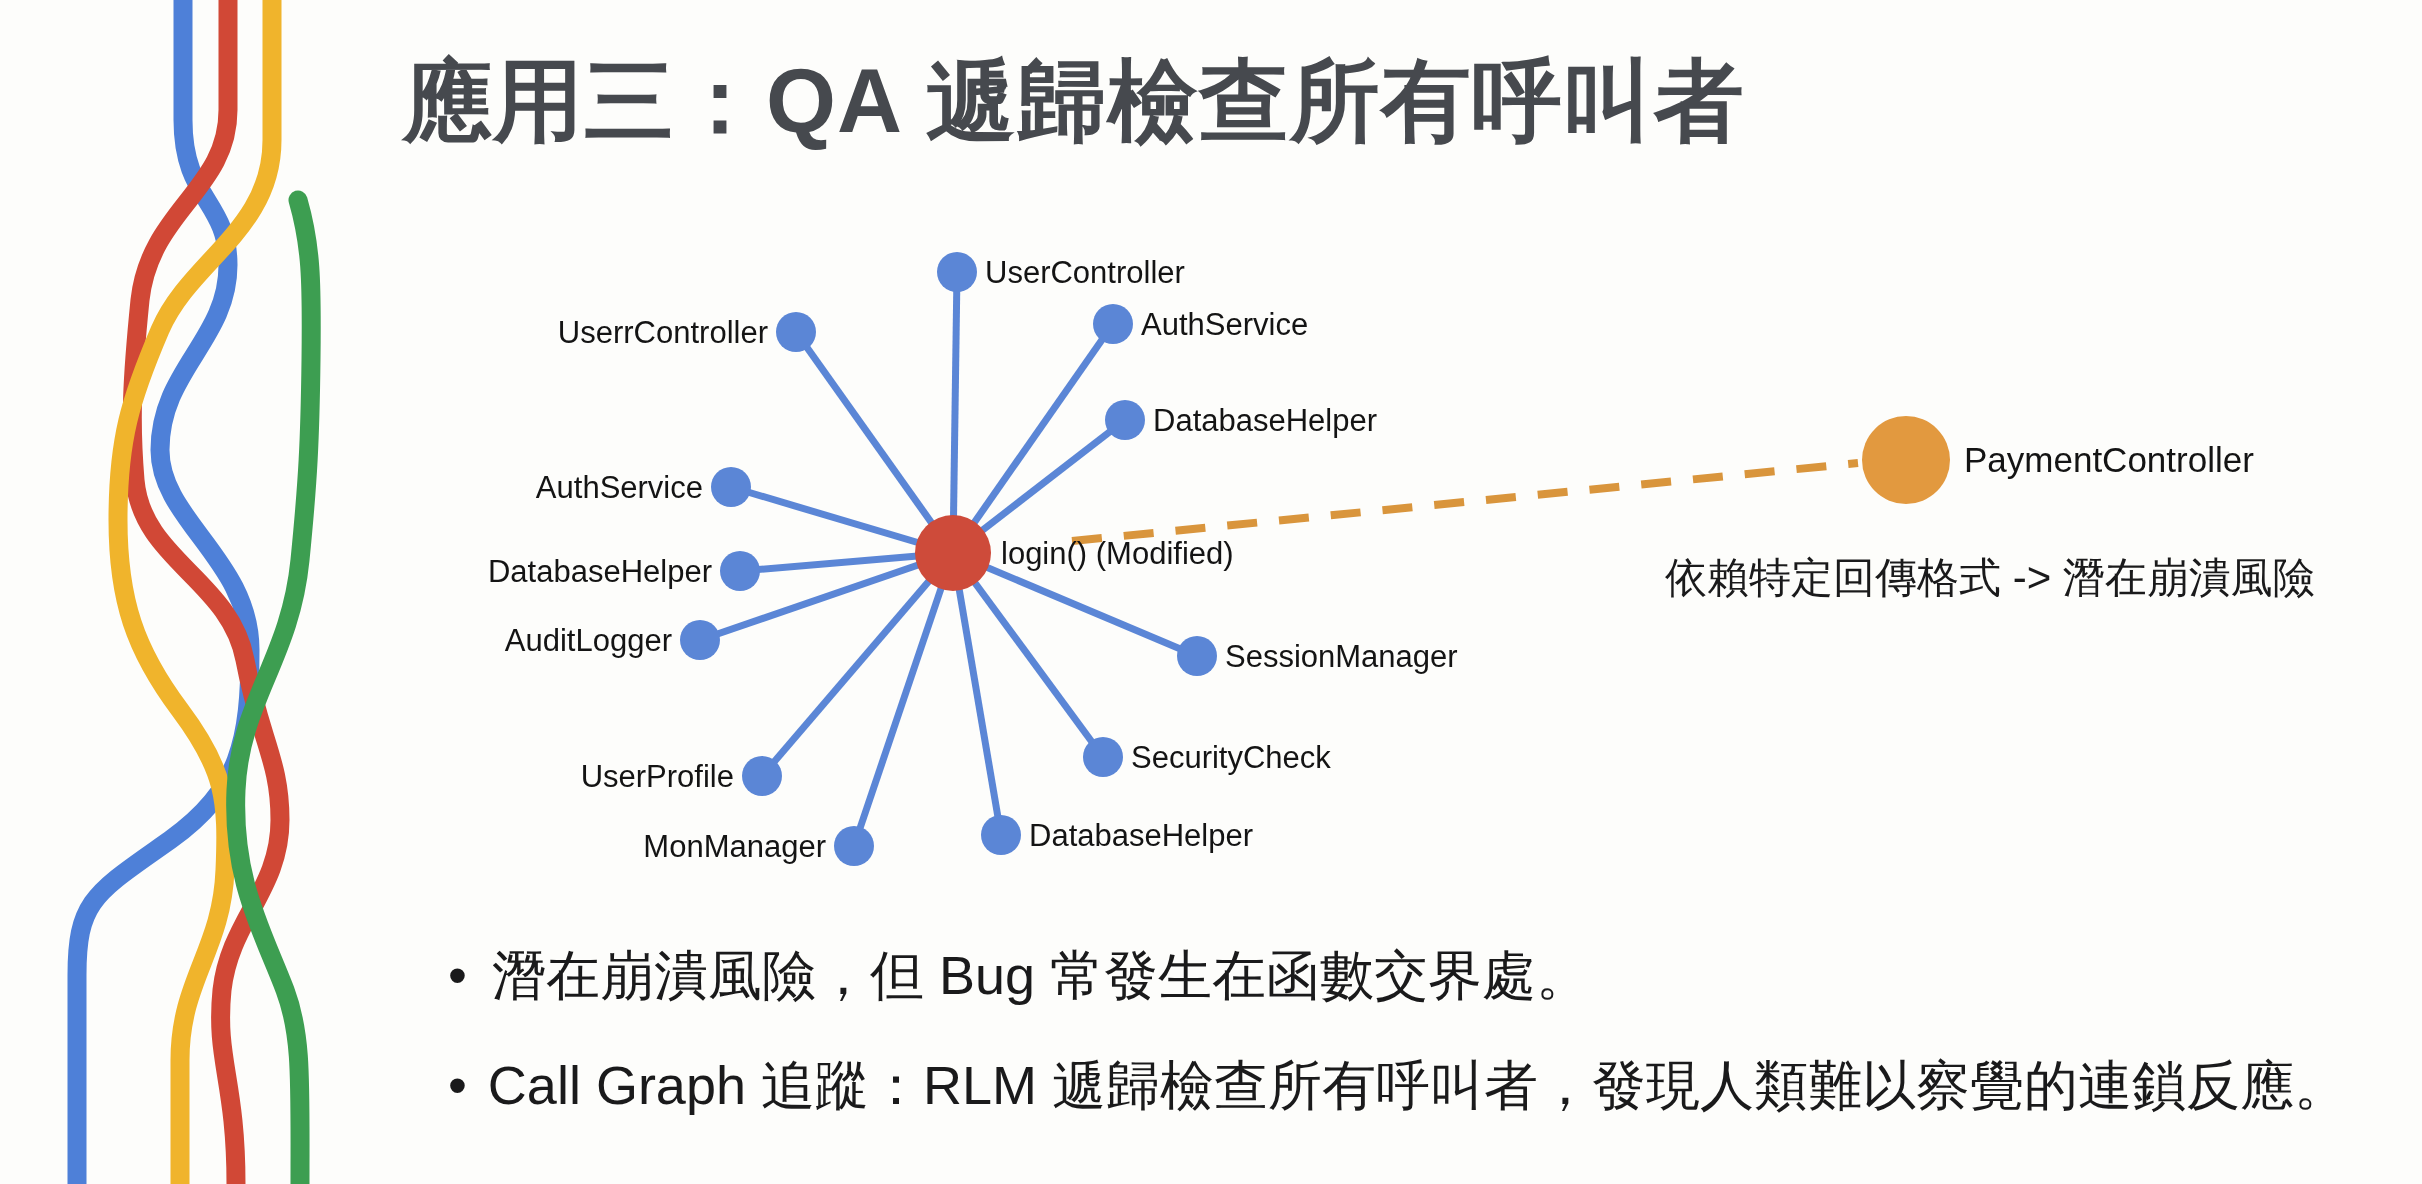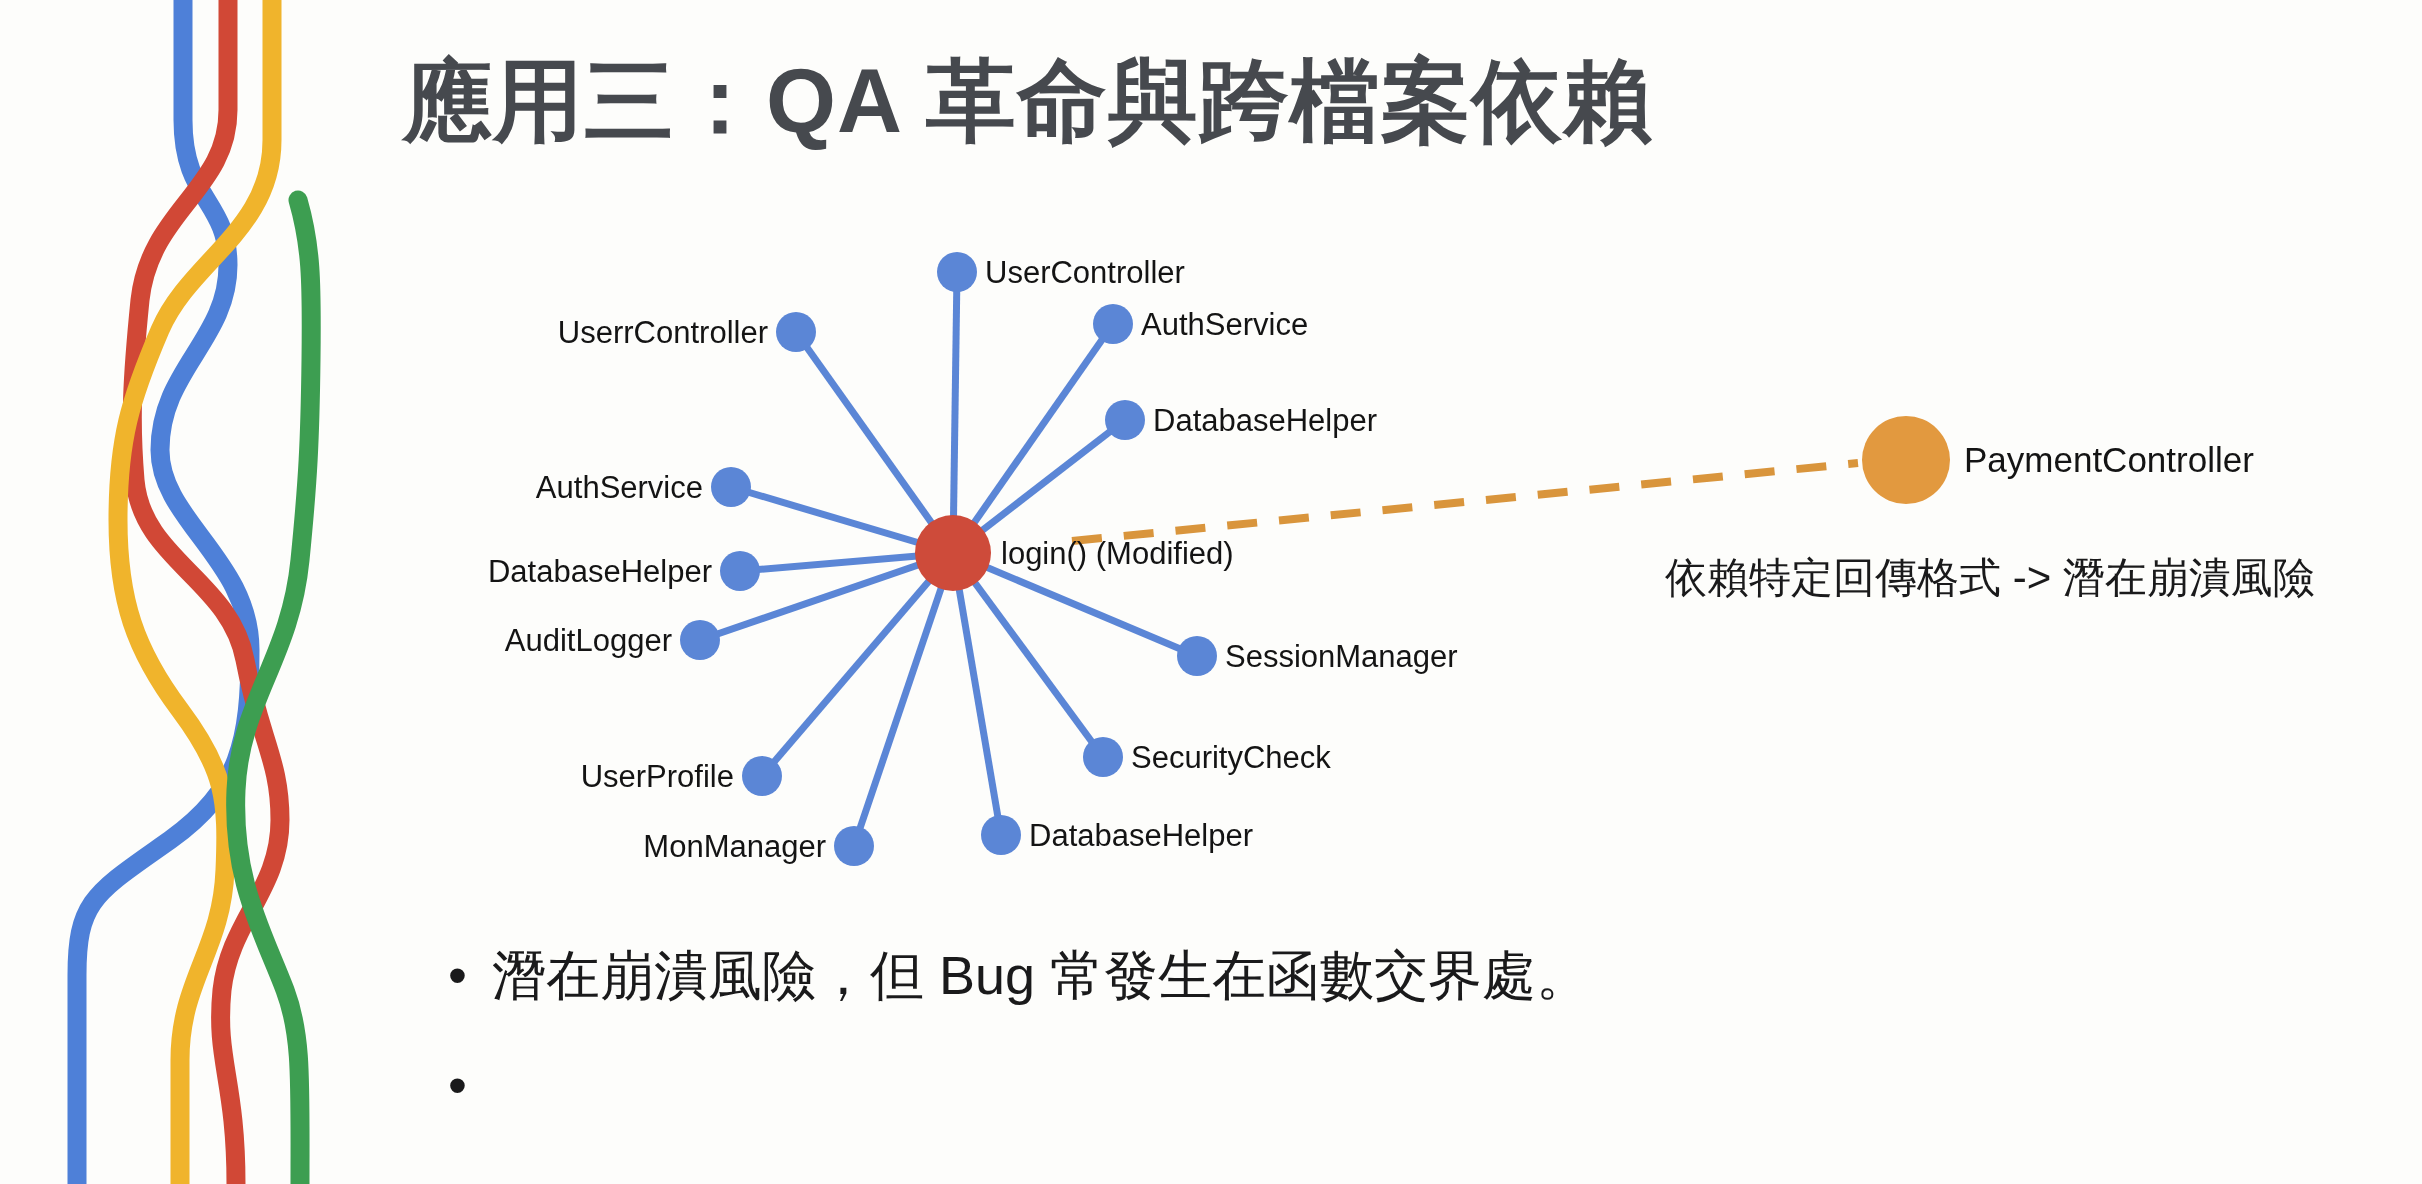--- a/index.html
+++ b/index.html
@@ -32,21 +32,21 @@
 
 <div class="slide">
 
   <svg class="braid" viewBox="0 0 360 1184" aria-hidden="true">
     <path class="strand" d="M 183 -10 V 120 C 183 200, 228 200, 228 265 C 228 340, 160 370, 160 450 C 160 520, 250 560, 250 650 C 250 740, 240 790, 170 840 C 95 893, 77 900, 77 975 V 1184" stroke="#4e80d8"></path>
     <path class="strand" d="M 228 -10 V 110 C 228 190, 150 210, 140 300 C 132 380, 130 420, 135 480 C 142 560, 230 580, 245 660 C 260 740, 280 760, 280 820 C 280 890, 230 920, 222 990 C 215 1060, 236 1080, 236 1184" stroke="#d14836"></path>
     <path class="strand" d="M 272 -10 V 140 C 272 230, 190 260, 160 330 C 130 400, 118 440, 118 520 C 118 600, 135 650, 180 710 C 225 770, 228 800, 225 870 C 222 950, 180 980, 180 1060 V 1184" stroke="#f0b42c"></path>
     <path class="strand" d="M 298 200 C 311 245, 312 280, 311 360 C 310 440, 308 480, 300 560 C 290 660, 240 700, 236 790 C 232 880, 262 930, 285 990 C 302 1035, 300 1080, 300 1184" stroke="#3d9e51"></path>
   </svg>
 
-  <h1 class="title">應用三：QA 革命與跨檔案依賴</h1>
+  <h1 class="title">應用三：QA 遞歸檢查所有呼叫者</h1>
 
   <svg class="graph" id="graph" viewBox="0 0 2422 1184">
       <line x1="953" y1="553" x2="957" y2="272" stroke="#5b86d6" stroke-width="7"></line>
       <line x1="953" y1="553" x2="1113" y2="324" stroke="#5b86d6" stroke-width="7"></line>
       <line x1="953" y1="553" x2="1125" y2="420" stroke="#5b86d6" stroke-width="7"></line>
       <line x1="953" y1="553" x2="1197" y2="656" stroke="#5b86d6" stroke-width="7"></line>
       <line x1="953" y1="553" x2="1103" y2="757" stroke="#5b86d6" stroke-width="7"></line>
       <line x1="953" y1="553" x2="1001" y2="835" stroke="#5b86d6" stroke-width="7"></line>
       <line x1="953" y1="553" x2="854" y2="846" stroke="#5b86d6" stroke-width="7"></line>
       <line x1="953" y1="553" x2="762" y2="776" stroke="#5b86d6" stroke-width="7"></line>
@@ -86,16 +86,17 @@
       <text x="1665" y="592" font-size="42" font-weight="500" fill="#1a1a1b">依賴特定回傳格式 -&gt; 潛在崩潰風險</text>
     </svg>
 
   <div class="bullets">
     <div class="bullet">
       <span class="dot">•</span>
       <span>潛在崩潰風險，但 Bug 常發生在函數交界處。</span>
     </div>
     <div class="bullet">
       <span class="dot">•</span>
+      <span>Call Graph 追蹤：RLM 遞歸檢查所有呼叫者，發現人類難以察覺的連鎖反應。</span>
     </div>
   </div>
 
 </div>
 
 </body></html>

